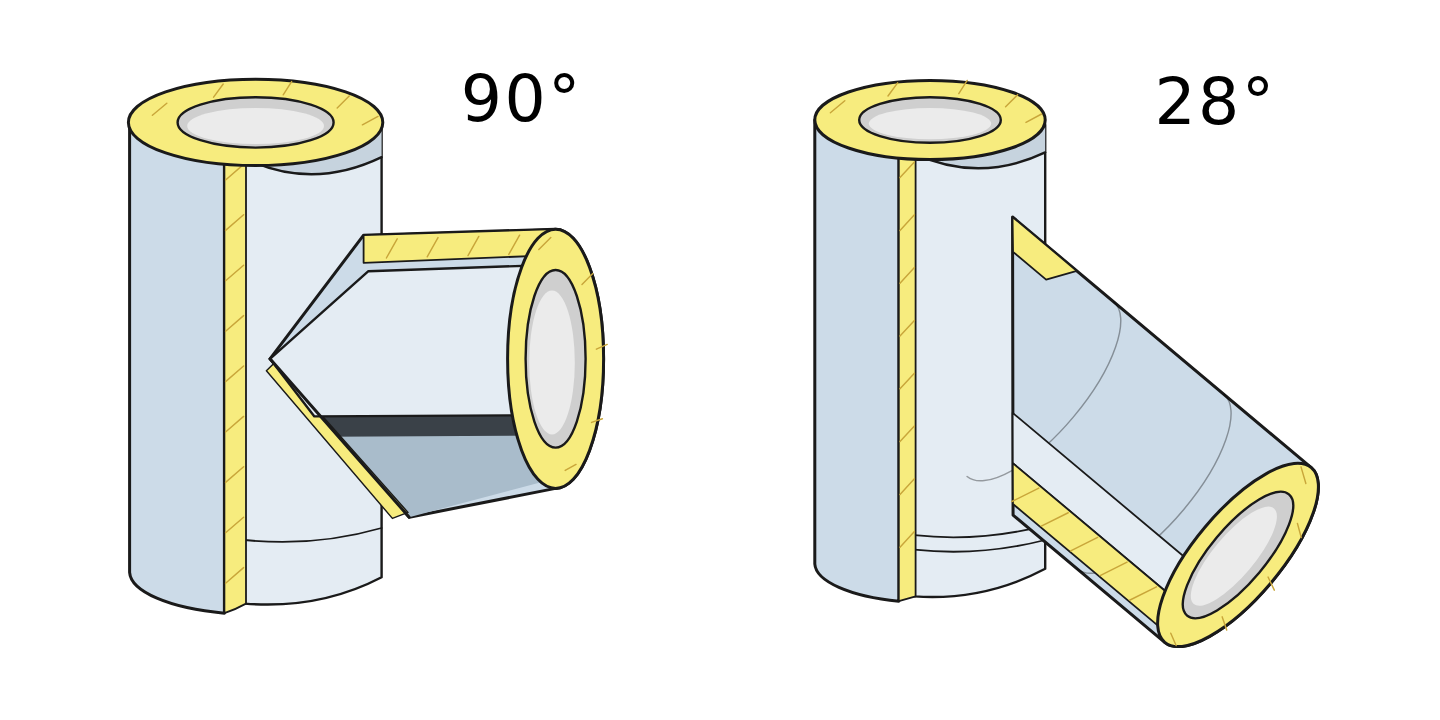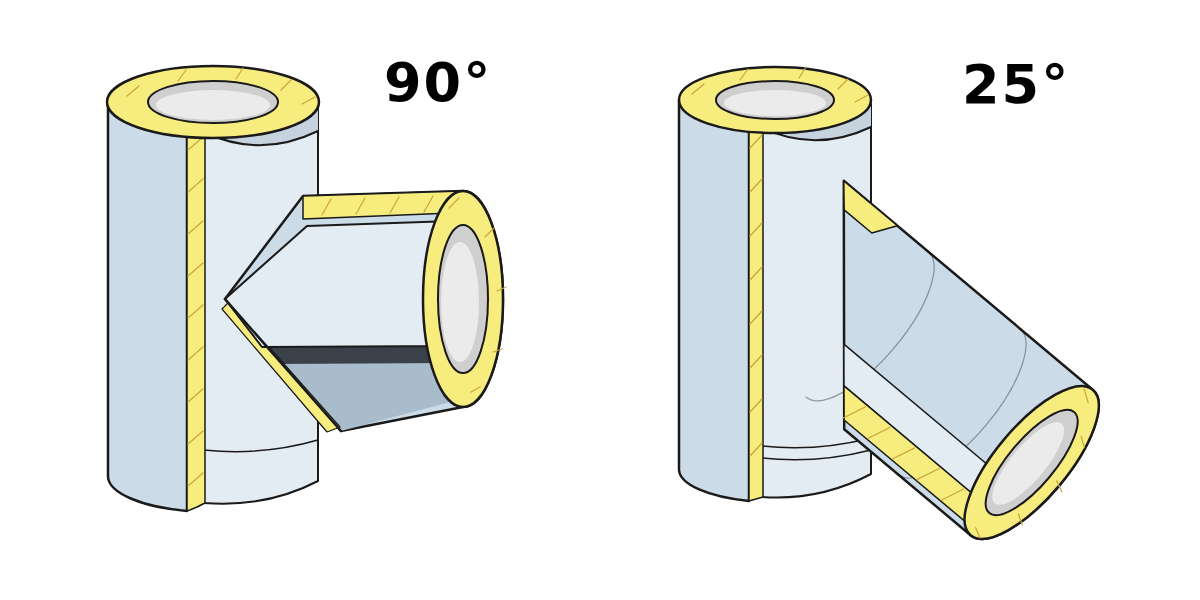--- a/index.html
+++ b/index.html
@@ -1,19 +1,19 @@
 <!DOCTYPE html>
 <html style="--background: #ffffff; --outer-shell: #ccdbe8; --outer-shade: #a9bccb; --inner-face: #e4ecf3; --inner-back: #c6d3de; --insulation: #f7ec7e; --insulation-line: #c9a63a; --bore: #cfcfcf; --bore-light: #ebebeb; --shadow-dark: #3a4148; --outline: #1a1a1a;"><head>
 <meta charset="utf-8">
 <style>
   html,body{margin:0;padding:0}
   body{background:var(--background,#fff);font-family:"DejaVu Sans","Liberation Sans",sans-serif}
   .canvas{position:relative;width:1200px;height:600px;background:var(--background,#fff);overflow:hidden}
   .canvas svg{position:absolute;left:0;top:0}
-  .angle{position:absolute;font-weight:700;font-size:54px;line-height:1;color:#000;letter-spacing:2px}
+  .angle{position:absolute;font-weight:400;font-size:54px;line-height:1;color:#000;letter-spacing:2px}
   .angle-90{left:384px;top:56px}
   .angle-45{left:962px;top:58px}
   
   .f-outer{fill:var(--outer-shell)}
   .f-shade{fill:var(--outer-shade)}
   .f-inner{fill:var(--inner-face)}
   .f-innerback{fill:var(--inner-back)}
   .f-ins{fill:var(--insulation)}
   .f-bore{fill:var(--bore)}
   .f-borelight{fill:var(--bore-light)}
@@ -83,14 +83,14 @@
         <path class="f-ins sk w15" d="M-80,-95 L-10,-95 L-25,-73 L-61,-73 Z"></path>
         <ellipse class="f-ins sk w25" cx="245" cy="0" rx="36" ry="95"></ellipse>
         <path class="nf hl w12" d="M238,-90 L250,-82 M266,-52 L276,-45 M276,-2 L287,3 M268,48 L278,54 M244,86 L254,91"></path>
         <ellipse class="f-bore sk w2" cx="245" cy="0" rx="23" ry="66"></ellipse>
         <ellipse class="f-borelight" cx="243" cy="3" rx="17" ry="52"></ellipse>
       </g>
     </g>
   </svg>
 
   <div class="angle angle-90">90°</div>
-  <div class="angle angle-45">25°</div>
+  <div class="angle angle-45">28°</div>
 </div>
 
 </body></html>

